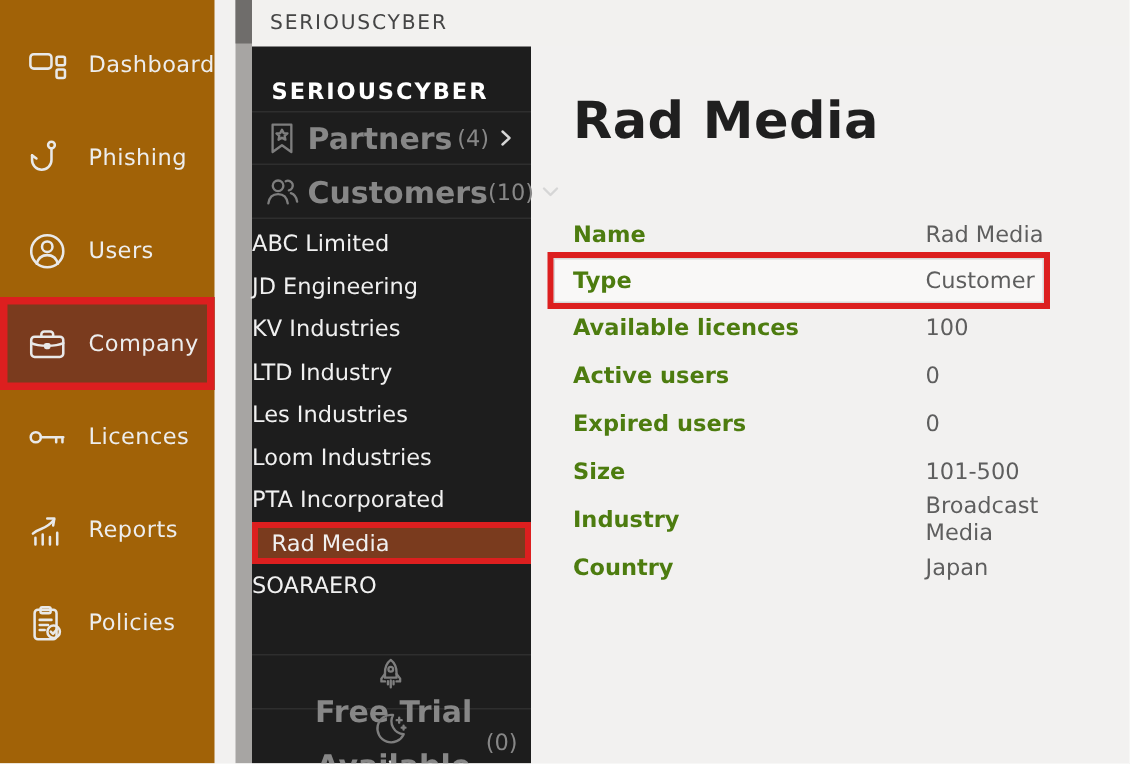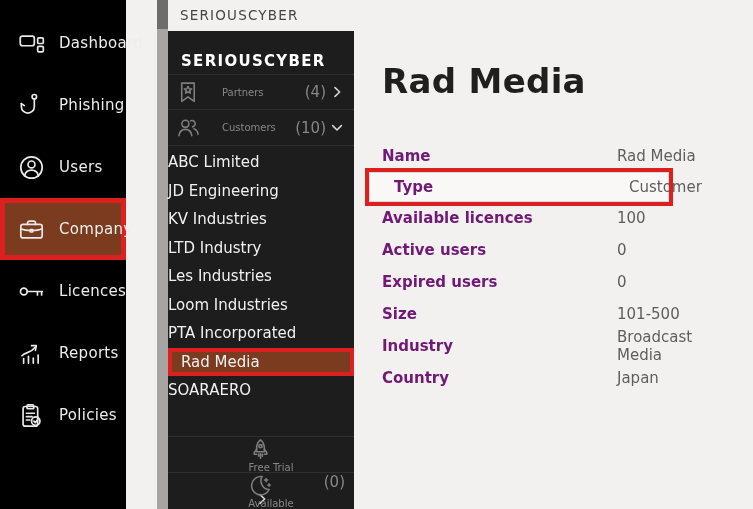--- a/index.html
+++ b/index.html
@@ -1,20 +1,20 @@
 <!DOCTYPE html>
 <html><head>
 <meta charset="utf-8">
 <style>
   * { margin:0; padding:0; box-sizing:border-box; }
   body { font-family:"DejaVu Sans", sans-serif; }
   .screen { position:relative; width:753px; height:509px; background:#f2f1f0; overflow:hidden; }
 
   
-  .sidebar { position:absolute; left:0; top:0; width:126px; height:509px; background:#000000;text-decoration:underline; }
+  .sidebar { position:absolute; left:0; top:0; width:143px; height:509px; background:#a16207;text-decoration:underline; }
   .nav { position:absolute; top:12px; left:0; right:0; }
   .nav-item { height:62px; display:flex; align-items:center; padding-left:18px; gap:14px; color:#ededed; cursor:pointer; }
   .nav-item .nav-icon { width:27px; height:27px; display:flex; align-items:center; justify-content:center; color:#e9e9e9; }
   .nav-item .nav-icon svg { width:27px; height:27px; }
   .nav-label { font-size:15px; letter-spacing:.3px; }
   .nav-item.active { background:#7a3b1e; border:5px solid #dc1f1f; padding-left:13px; }
 
   
   .v-scrollbar { position:absolute; left:157px; top:0; width:11px; height:509px; background:#a7a5a3; }
   .v-scrollbar .thumb { position:absolute; left:0; top:0; width:11px; height:29px; background:#6f6d6b; }
@@ -24,38 +24,38 @@
   .topbar-brand { position:absolute; left:12px; top:7px; font-size:13.5px; letter-spacing:1.2px; color:#454545; font-weight:500; }
 
   
   .panel { position:absolute; left:168px; top:31px; width:186px; height:478px; background:#1d1d1d; }
   .panel-title { position:absolute; left:13px; top:21px; color:#ffffff; font-size:15px; font-weight:700; letter-spacing:1.3px; }
   .group-rows { position:absolute; top:43px; left:0; right:0; }
   .group-row { height:36px; display:flex; align-items:center; padding:0 9px 0 8px; border-bottom:1px solid #2e2e2e; color:#878787; cursor:pointer; }
   .group-row.first { border-top:1px solid #2e2e2e; }
   .g-icon { width:25px; height:25px; color:#7e7e7e; display:flex; align-items:center; justify-content:center; }
   .g-icon svg { width:25px; height:25px; }
-  .g-label { margin-left:21px; font-size:10px; }
+  .g-label { margin-left:4px; font-size:20px;font-weight:bold; }
   .g-count { margin-left:auto; font-size:15px; }
   .g-chev { width:16px; height:16px; margin-left:3px; color:#d6d6d6; display:flex; align-items:center; }
   .g-chev svg { width:16px; height:16px; }
   .customer-list { position:absolute; top:117px; left:0; right:0; }
   .customer-item { height:28.5px; display:flex; align-items:center; color:#f0f0f0; font-size:15px; cursor:pointer; }
   .customer-item.sel { background:#7a3b1e; border:4px solid #dc1f1f; padding-left:9px; }
   .footer-groups { position:absolute; top:405px; left:0; right:0; }
   .footer-groups .group-row { border-bottom:none; border-top:1px solid #2e2e2e;flex-direction:column; }
 
   
   .main { position:absolute; left:354px; top:31px; width:399px; bottom:0; }
   .page-title { position:absolute; left:28px; top:30px; font-size:34px; font-weight:600; color:#1f1f1f; letter-spacing:.3px; }
   .details { position:absolute; left:28px; top:109px; }
   .detail-row { display:flex; align-items:center; height:32px; width:328px; }
-  .d-label { flex:0 0 235px; font-size:15px; font-weight:700; color:#701a75; }
+  .d-label { flex:0 0 235px; font-size:15px; font-weight:700; color:#4d7c0f; }
   .d-value { font-size:15px; color:#5e5e5e; }
-  .detail-row.hl { background:#f9f8f7; border:1px solid #d8d8d8; outline:4px solid #dc1f1f; margin-left:-13px; padding-left:24px; width:300px; height:30px; }
+  .detail-row.hl { background:#f9f8f7; border:1px solid #d8d8d8; outline:4px solid #dc1f1f; margin-left:-13px; padding-left:12px; width:327px; height:30px; }
 
   svg { fill:none; stroke:currentColor; stroke-width:1.5; stroke-linecap:round; stroke-linejoin:round; }
 </style>
 </head>
 <body>
 
 <div class="screen">
 
   <aside class="sidebar">
     <div class="nav">

